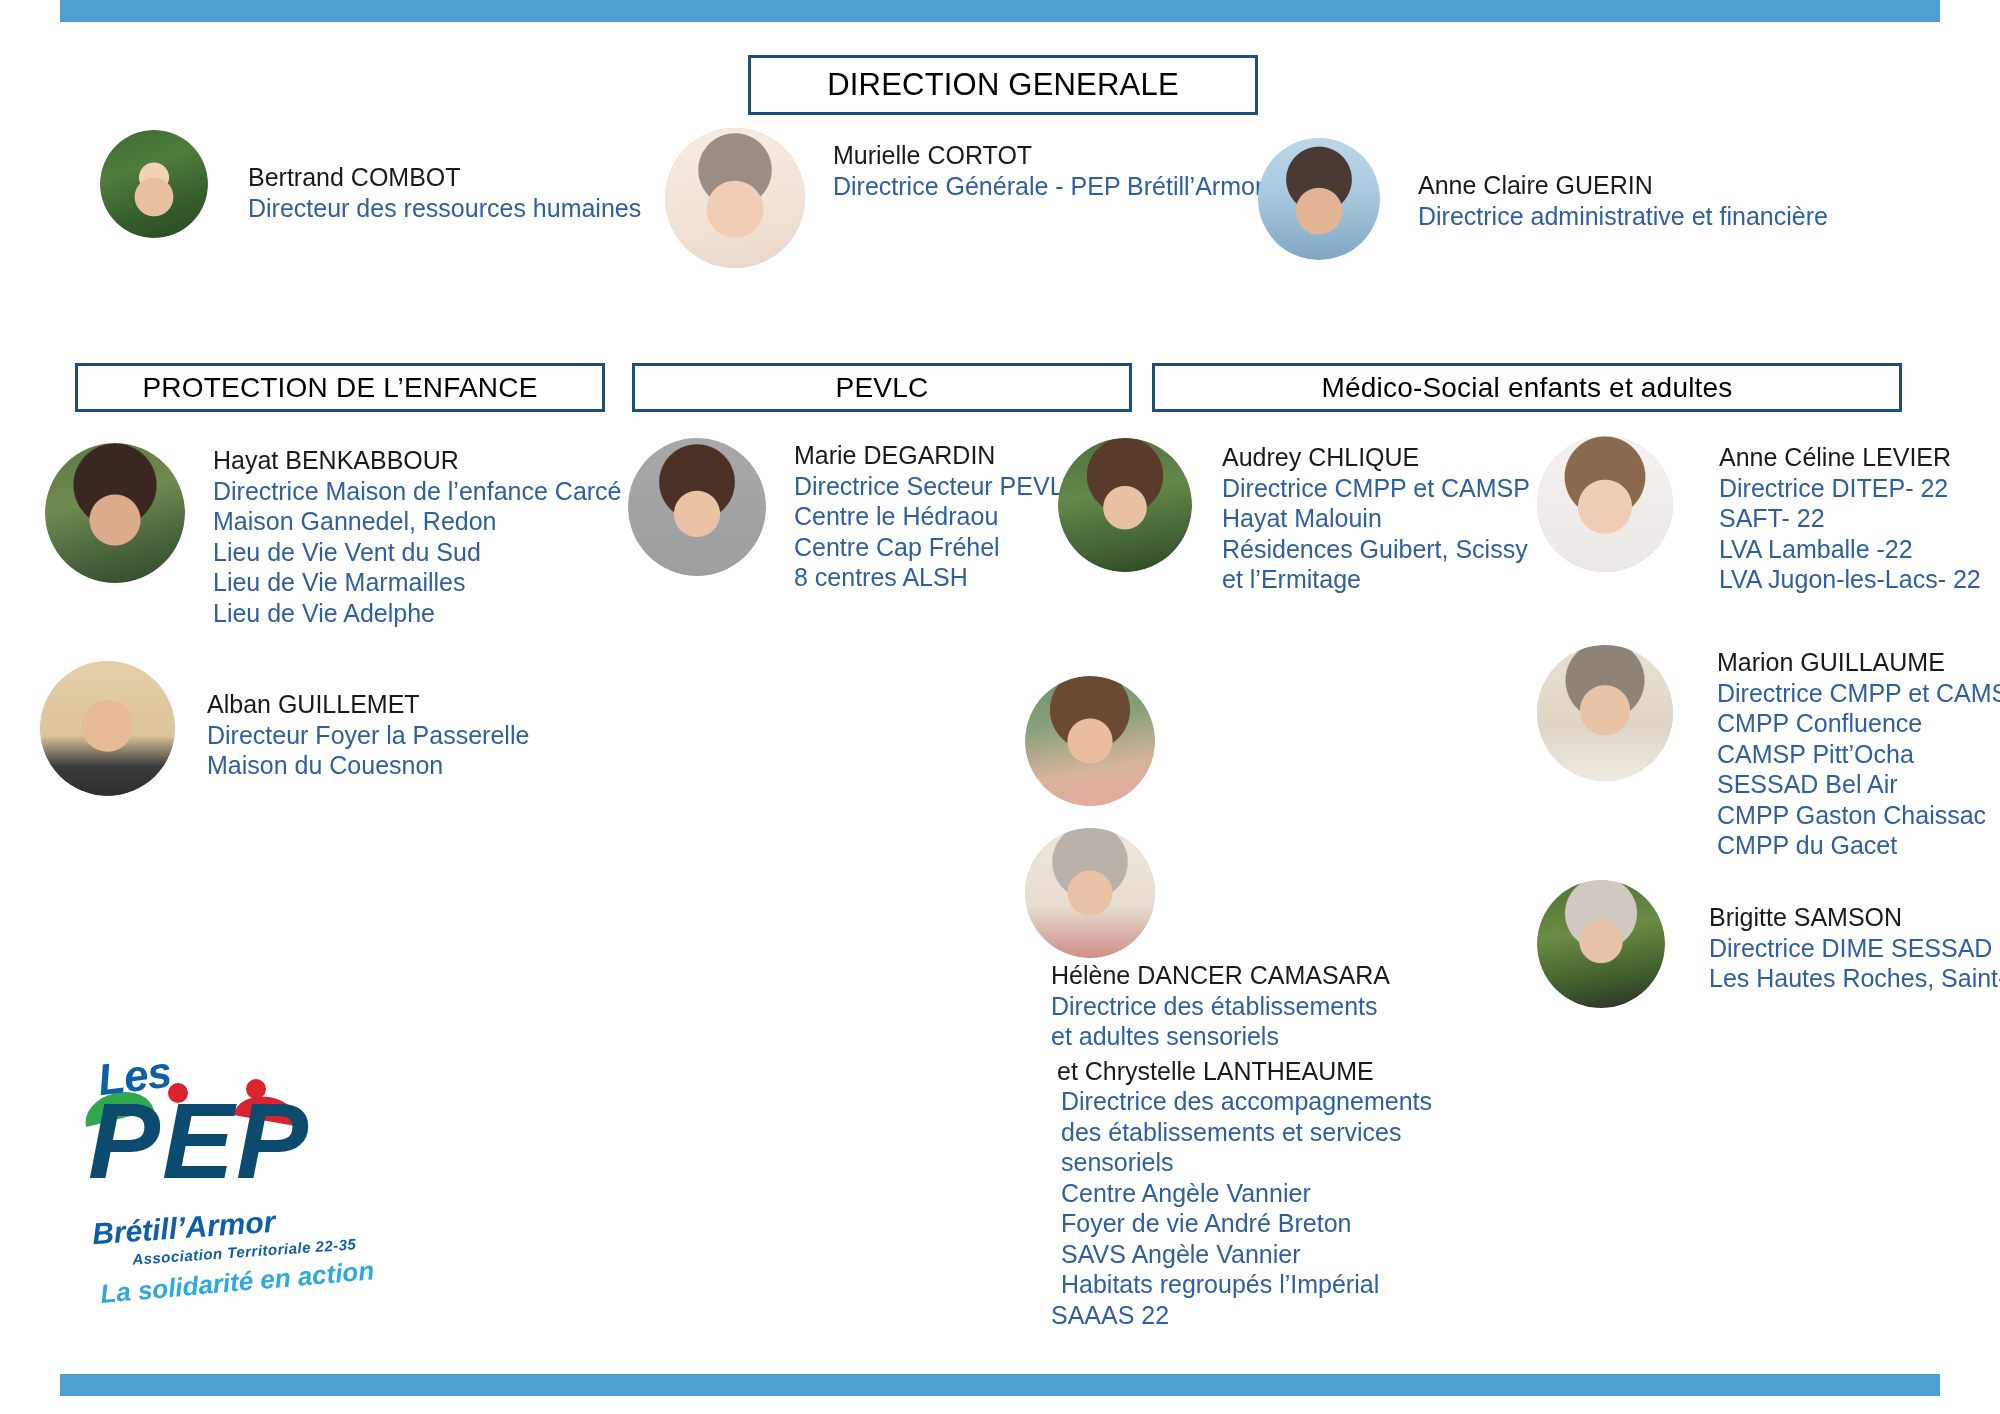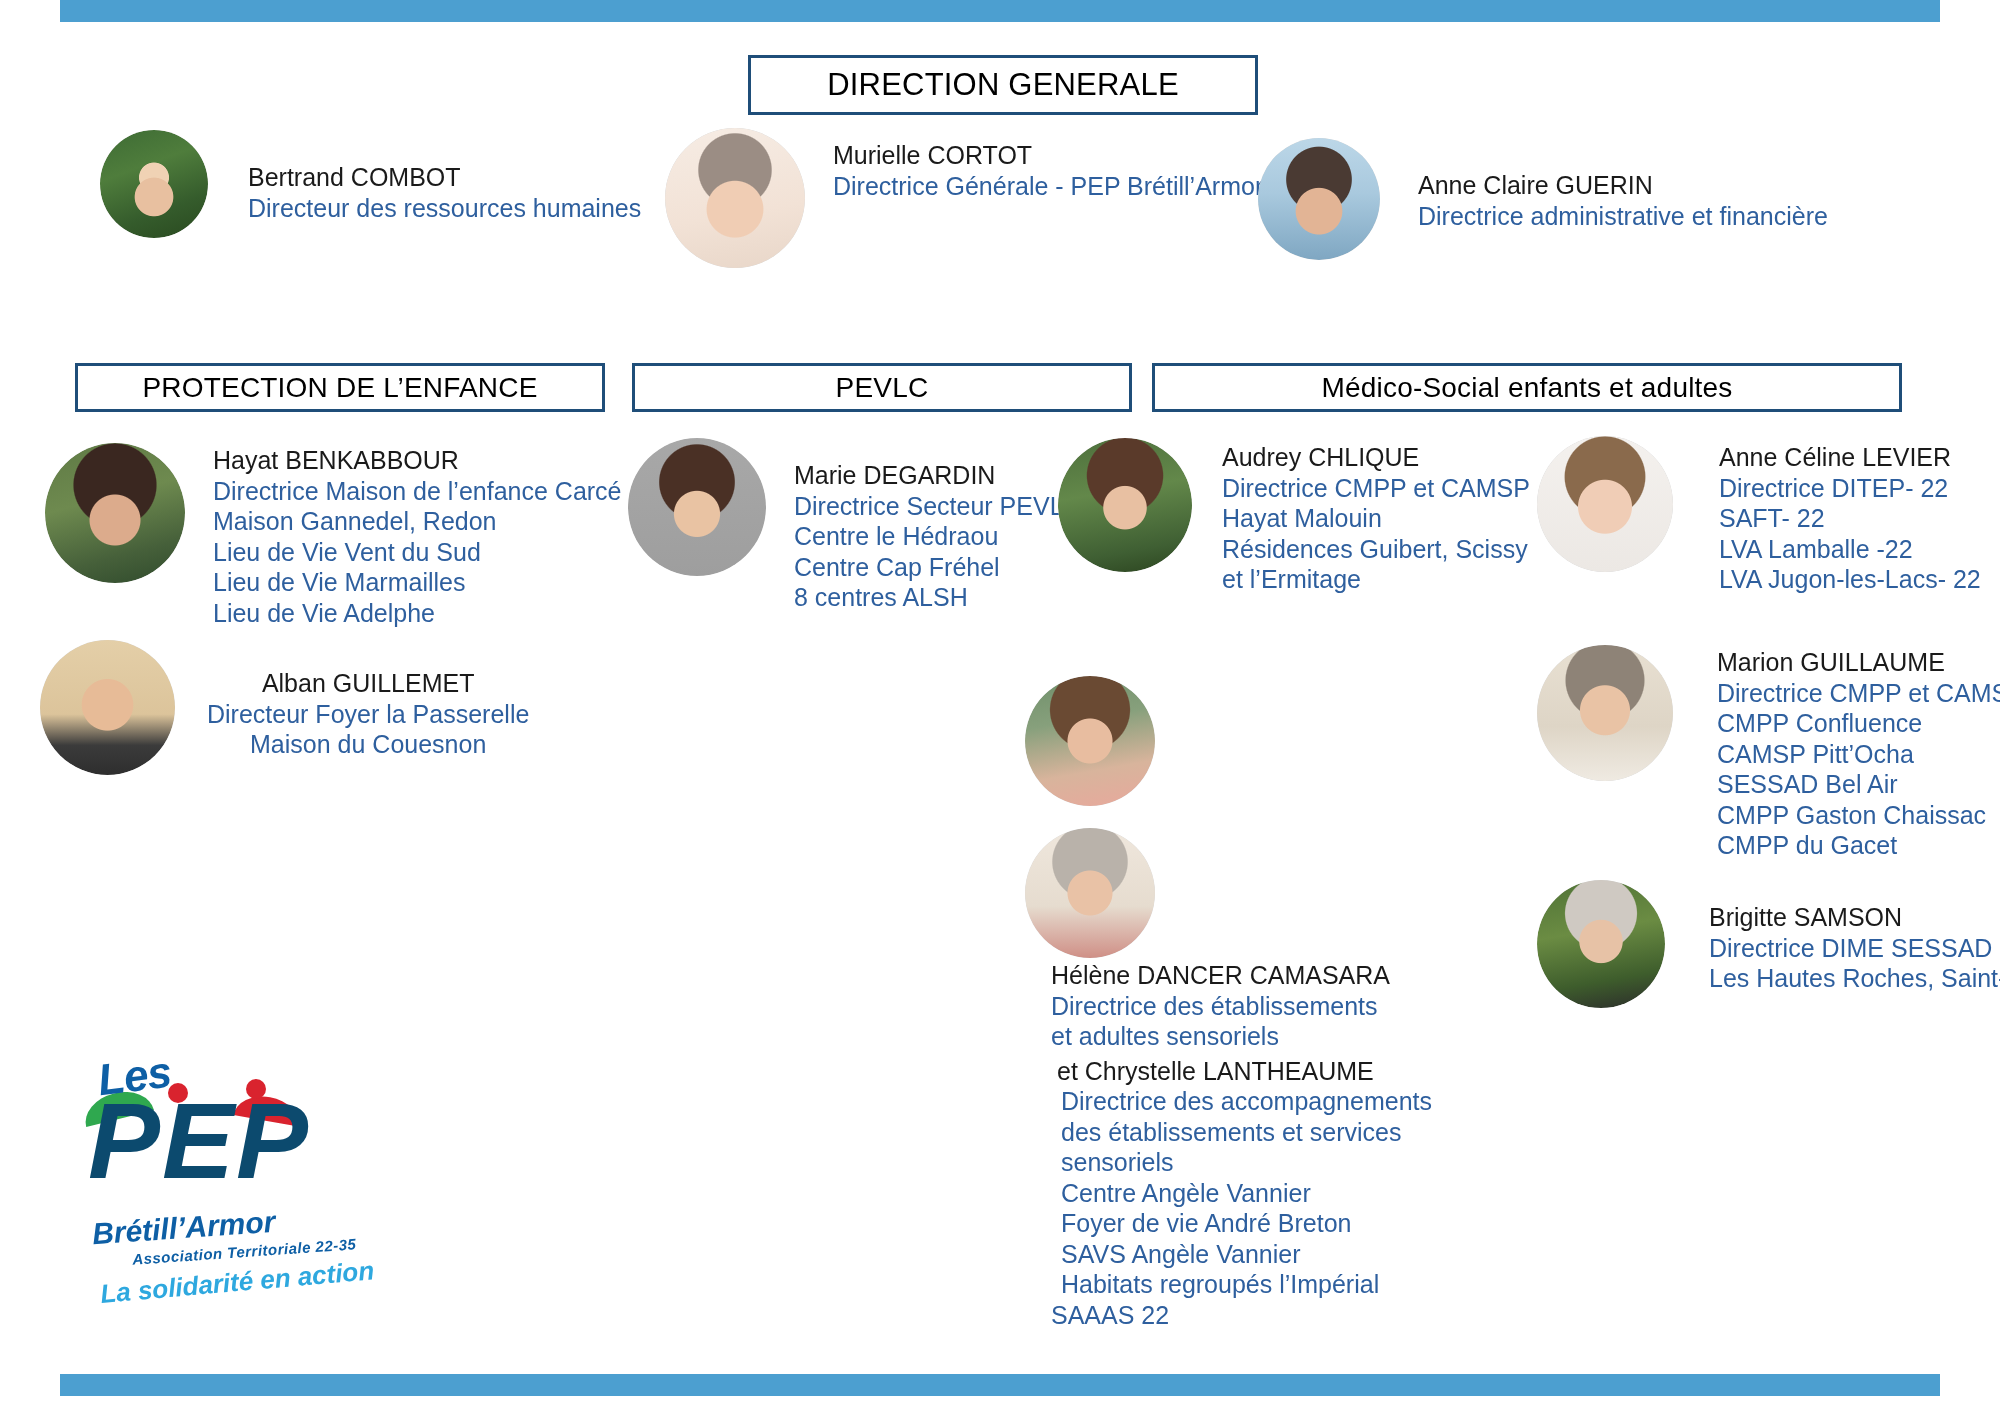--- a/index.html
+++ b/index.html
@@ -298,36 +298,36 @@
     <div class="ptext" style="margin-left:28px; padding-top:2px;">
       <span class="pname">Hayat BENKABBOUR</span>
       <span class="prole tight">Directrice Maison de l’enfance Carcé</span>
       <span class="prole tight">Maison Gannedel, Redon</span>
       <span class="prole tight">Lieu de Vie Vent du Sud</span>
       <span class="prole tight">Lieu de Vie Marmailles</span>
       <span class="prole tight">Lieu de Vie Adelphe</span>
     </div>
   </div>
 
-  <div class="person" style="left:40px; top:640px;text-align:center;">
+  <div class="person" style="left:40px; top:661px;">
     <div class="avatar" style="width:135px;height:135px;">
       <div class="face ph-guillemet"></div>
     </div>
     <div class="ptext" style="margin-left:32px; padding-top:28px;">
       <span class="pname">Alban GUILLEMET</span>
       <span class="prole tight">Directeur Foyer la Passerelle</span>
       <span class="prole tight">Maison du Couesnon</span>
     </div>
   </div>
 
   <div class="person" style="left:628px; top:438px;">
     <div class="avatar" style="width:138px;height:138px;">
       <div class="face ph-degardin"></div>
     </div>
-    <div class="ptext" style="margin-left:28px; padding-top:2px;margin-top:20px;">
+    <div class="ptext" style="margin-left:28px; padding-top:2px;">
       <span class="pname">Marie DEGARDIN</span>
       <span class="prole tight">Directrice Secteur PEVLC</span>
       <span class="prole tight">Centre le Hédraou</span>
       <span class="prole tight">Centre Cap Fréhel</span>
       <span class="prole tight">8 centres ALSH</span>
     </div>
   </div>
 
   <div class="person" style="left:1058px; top:438px;">
     <div class="avatar" style="width:134px;height:134px;">

